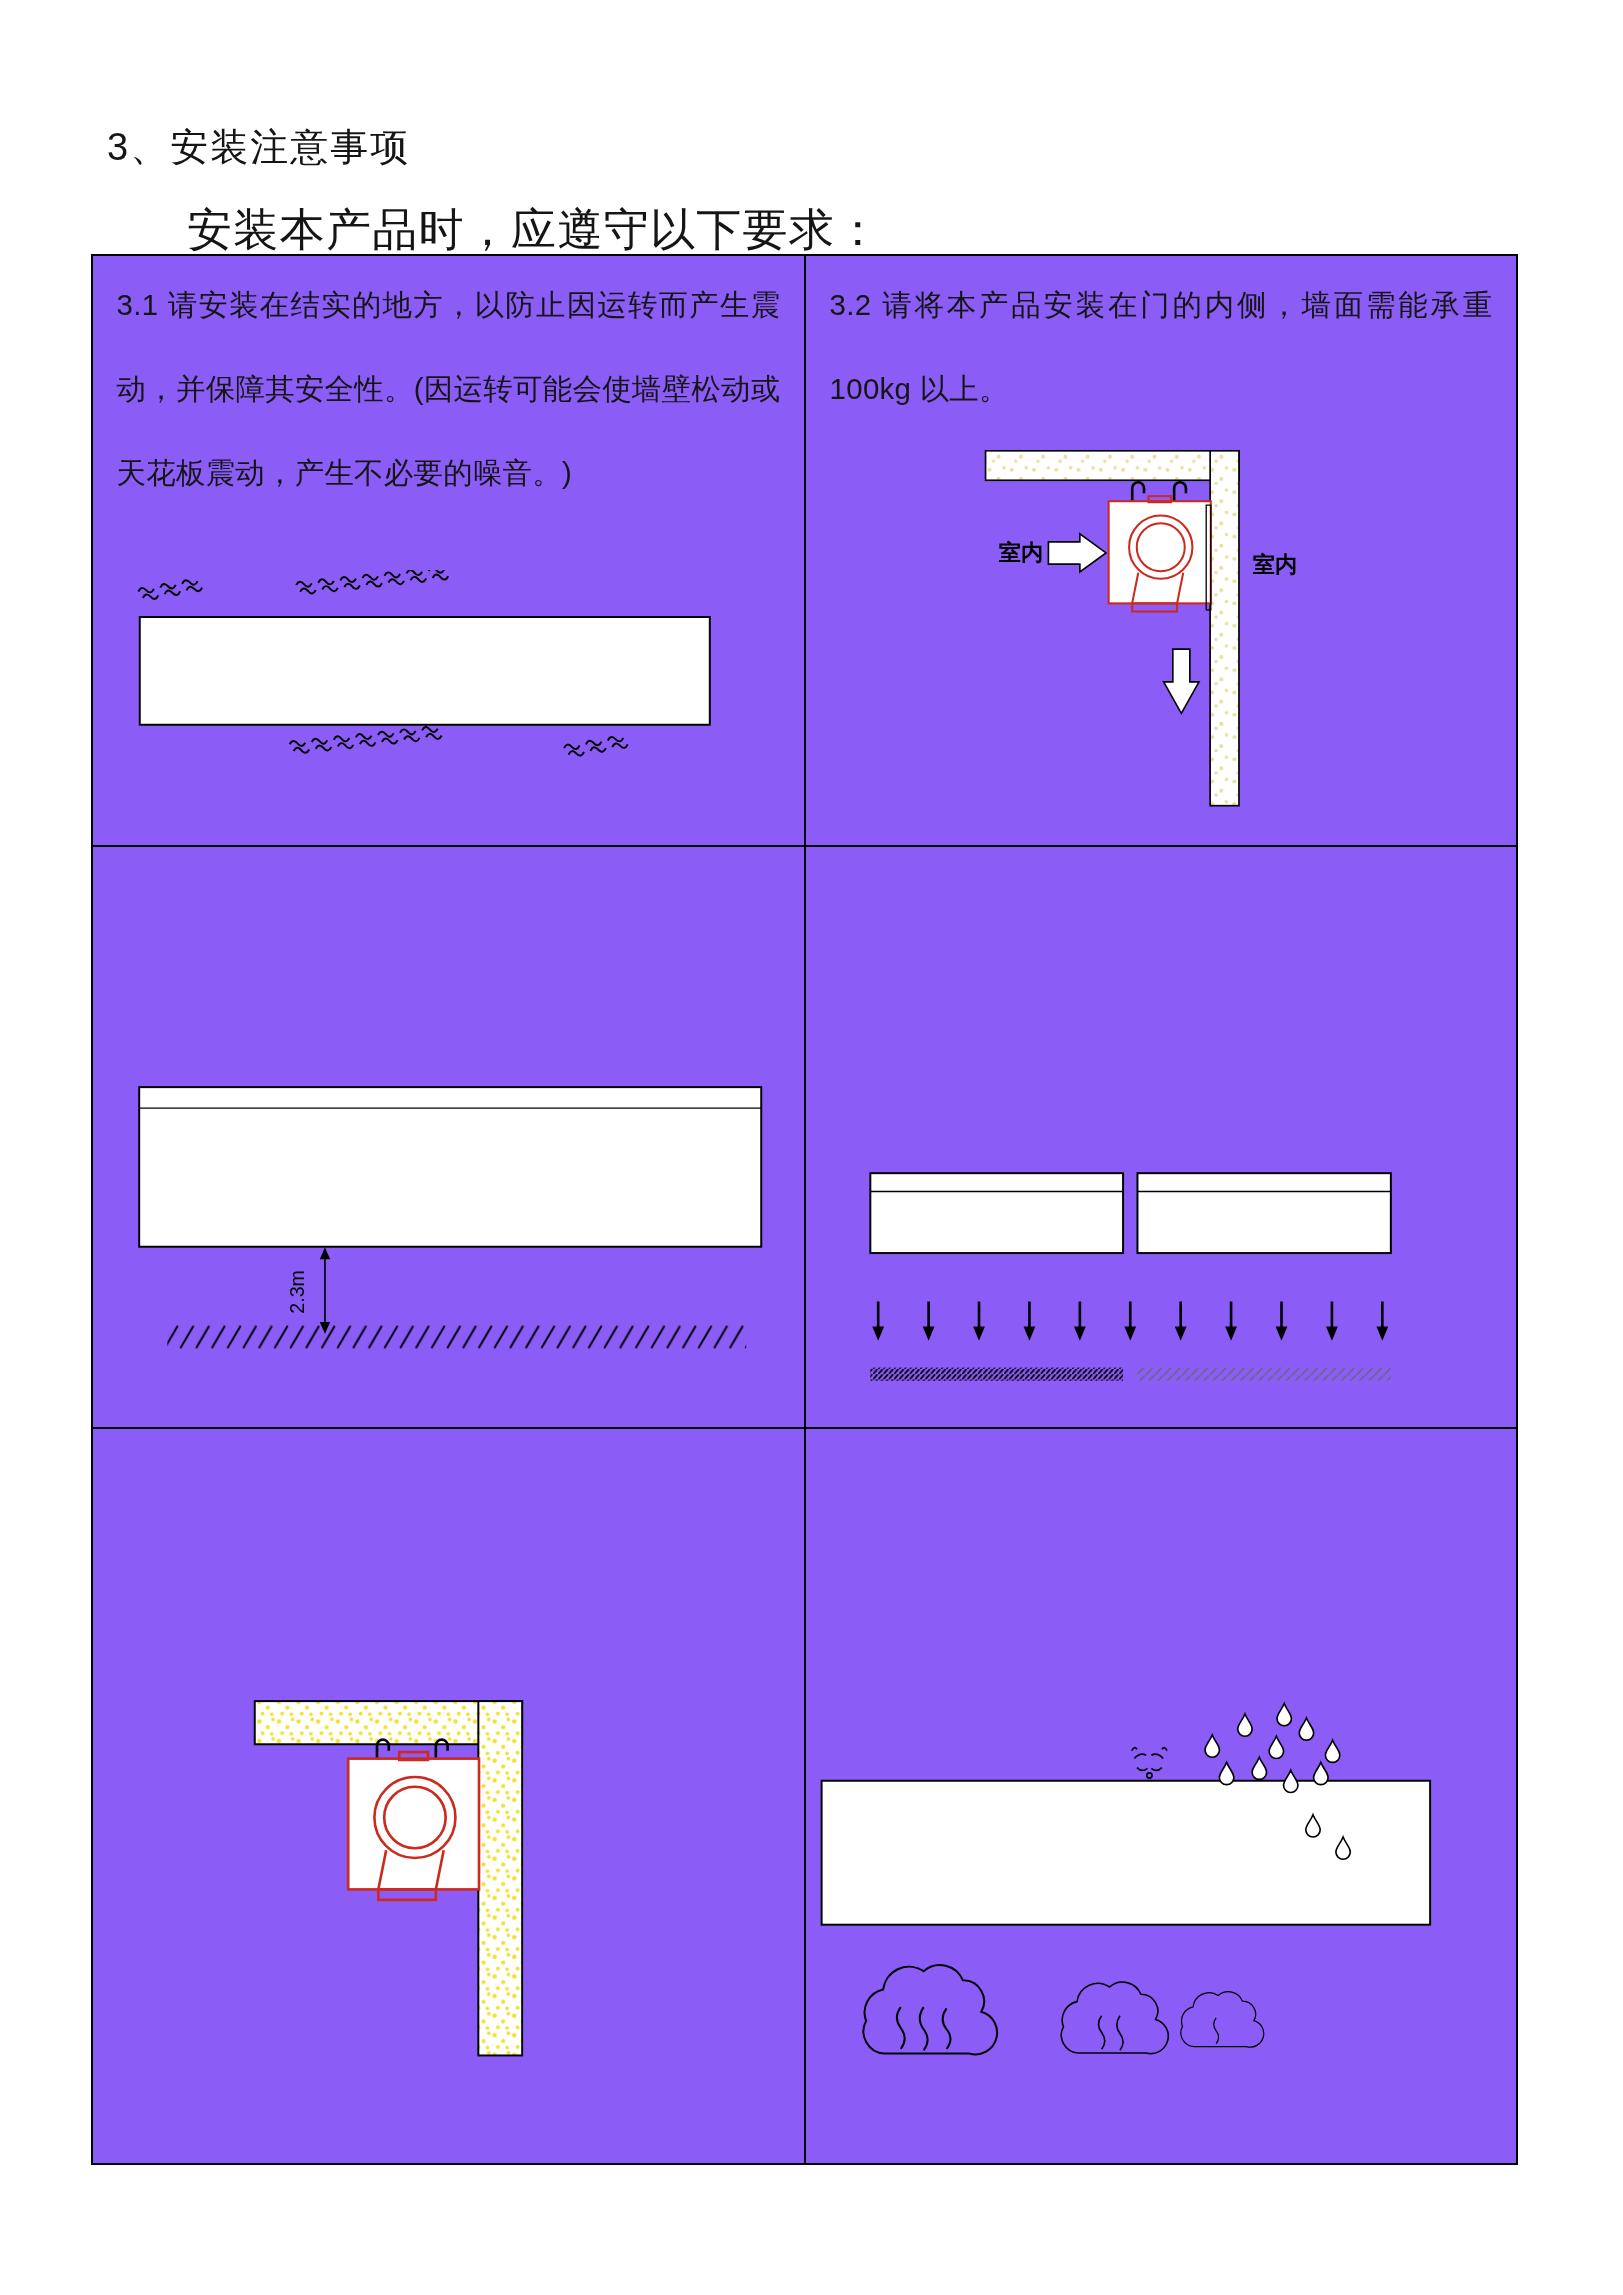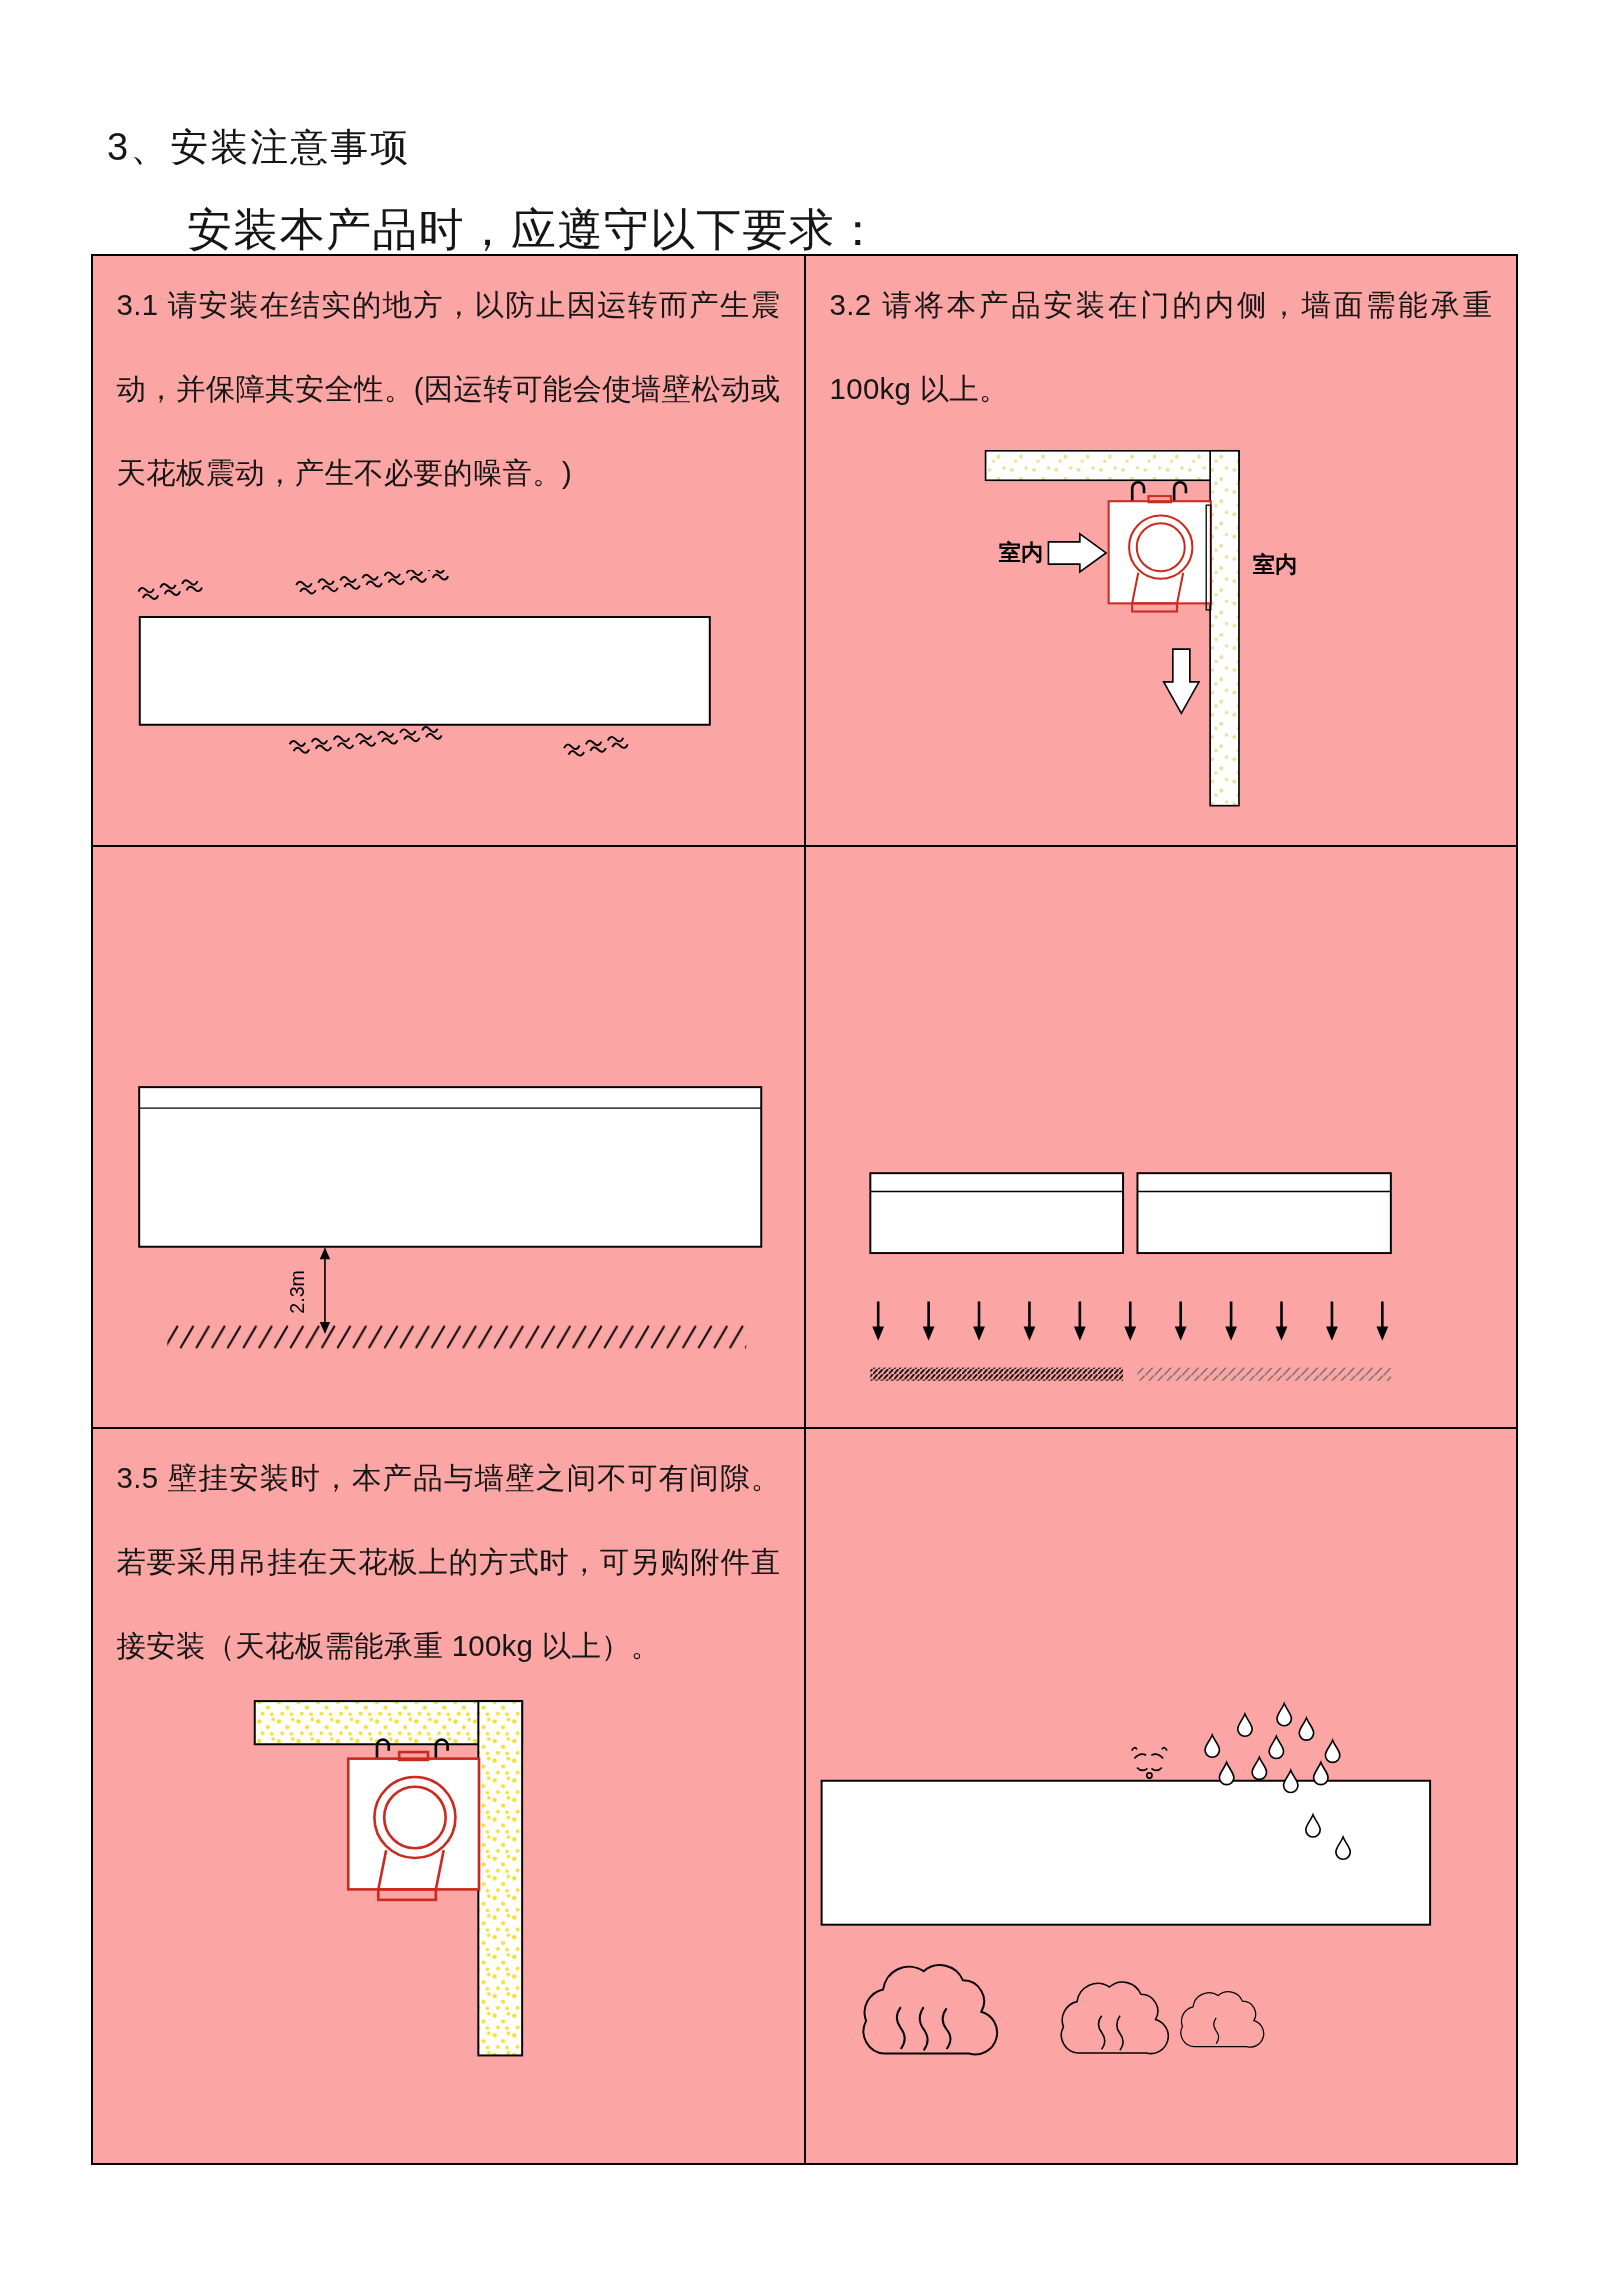--- a/index.html
+++ b/index.html
@@ -7,21 +7,21 @@
     width:1623px; height:2295px; background:#ffffff; position:relative; overflow:hidden;
     font-family:"Liberation Sans","DejaVu Sans",sans-serif; color:#151515;
   }
   .title { position:absolute; left:107px; top:122px; font-size:38px; font-weight:400; letter-spacing:2px; }
   .subtitle { position:absolute; left:187px; top:200px; font-size:45px; letter-spacing:1.3px; }
   .grid {
     position:absolute; left:91px; top:254px; width:1427px; height:1911px;
     display:grid; grid-template-columns:713px 1fr; grid-template-rows:591px 582px 1fr;
     border-top:2px solid #000; border-left:2px solid #000;
   }
-  .cell { position:relative; border-right:2px solid #000; border-bottom:2px solid #000; padding:6.5px 23.6px 0 23.6px; overflow:hidden; background:#fca5a5; }
+  .cell { position:relative; border-right:2px solid #000; border-bottom:2px solid #000; padding:6.5px 23.6px 0 23.6px; overflow:hidden; background:#8b5cf6; }
   .note-text { font-size:29.4px; line-height:84px; text-align:justify; letter-spacing:0.3px; color:#151515; }
   .diagram { position:absolute; }
   svg text { font-family:"Liberation Sans","DejaVu Sans",sans-serif; }
   .dlabel { font-size:34px; font-weight:700; fill:#000; }
   .dimlabel { font-size:30px; fill:#000; }
   .defs-svg { position:absolute; width:0; height:0; }
 </style>
 </head>
 <body>
 
@@ -174,21 +174,20 @@
           <use href="#smallDownArrow" x="656" y="265"></use>
             <use href="#smallDownArrow" x="733" y="265"></use>
           <use href="#smallDownArrow" x="810" y="265"></use>
         </g>
         <rect x="28" y="366" width="386" height="20" fill="url(#hatchDense)"></rect>
         <rect x="436" y="366" width="387" height="20" fill="url(#hatchLight)"></rect>
       </svg>
     </div>
 
     <div class="cell">
-      <div class="note-text">3.5 壁挂安装时，本产品与墙壁之间不可有间隙。若要采用吊挂在天花板上的方式时，可另购附件直接安装（天花板需能承重 100kg 以上）。</div>
       <svg class="diagram" style="left:65px; top:268px;" width="523" height="458" viewBox="0 0 800 700">
         <defs>
           <pattern id="speckYellow" width="30" height="30" patternUnits="userSpaceOnUse">
             <rect width="30" height="30" fill="#ffffff"></rect>
             <g fill="#f2e032">
               <circle cx="5" cy="7" r="3.4"></circle>
                 <circle cx="18" cy="16" r="3.2"></circle>
               <circle cx="26" cy="4" r="2.8"></circle>
                 <circle cx="10" cy="25" r="3"></circle>
               <circle cx="24" cy="26" r="2.8"></circle>

